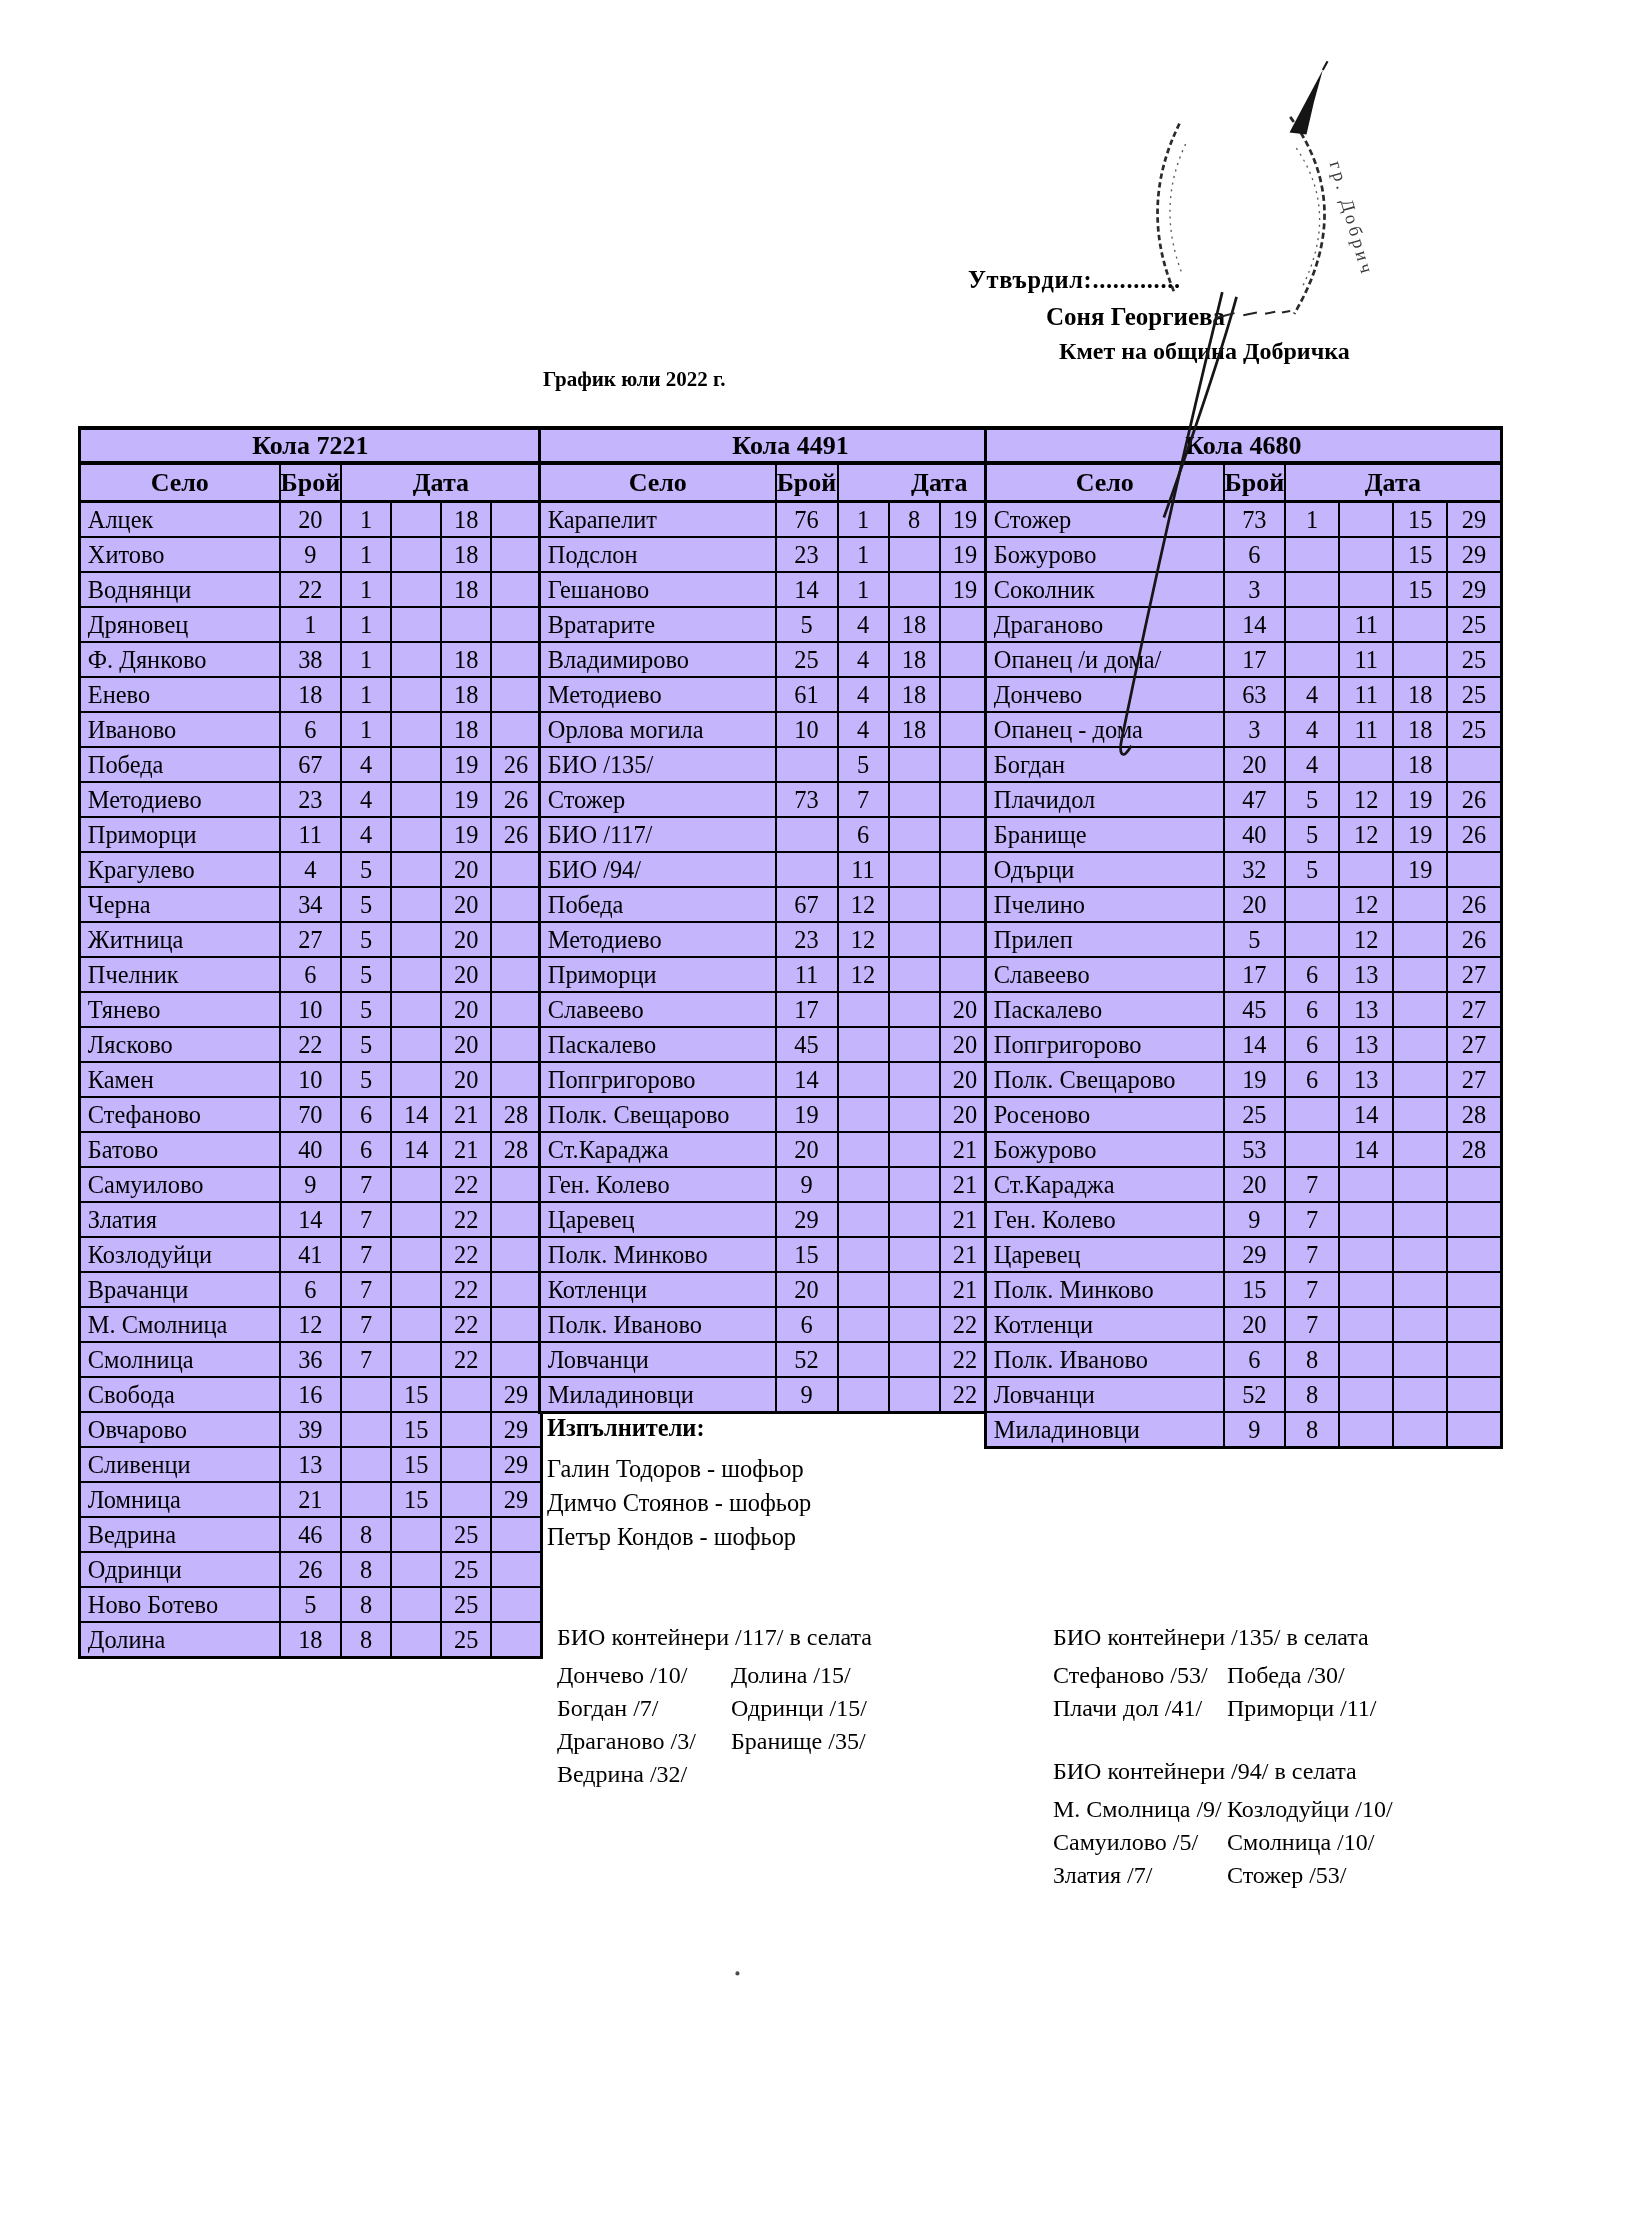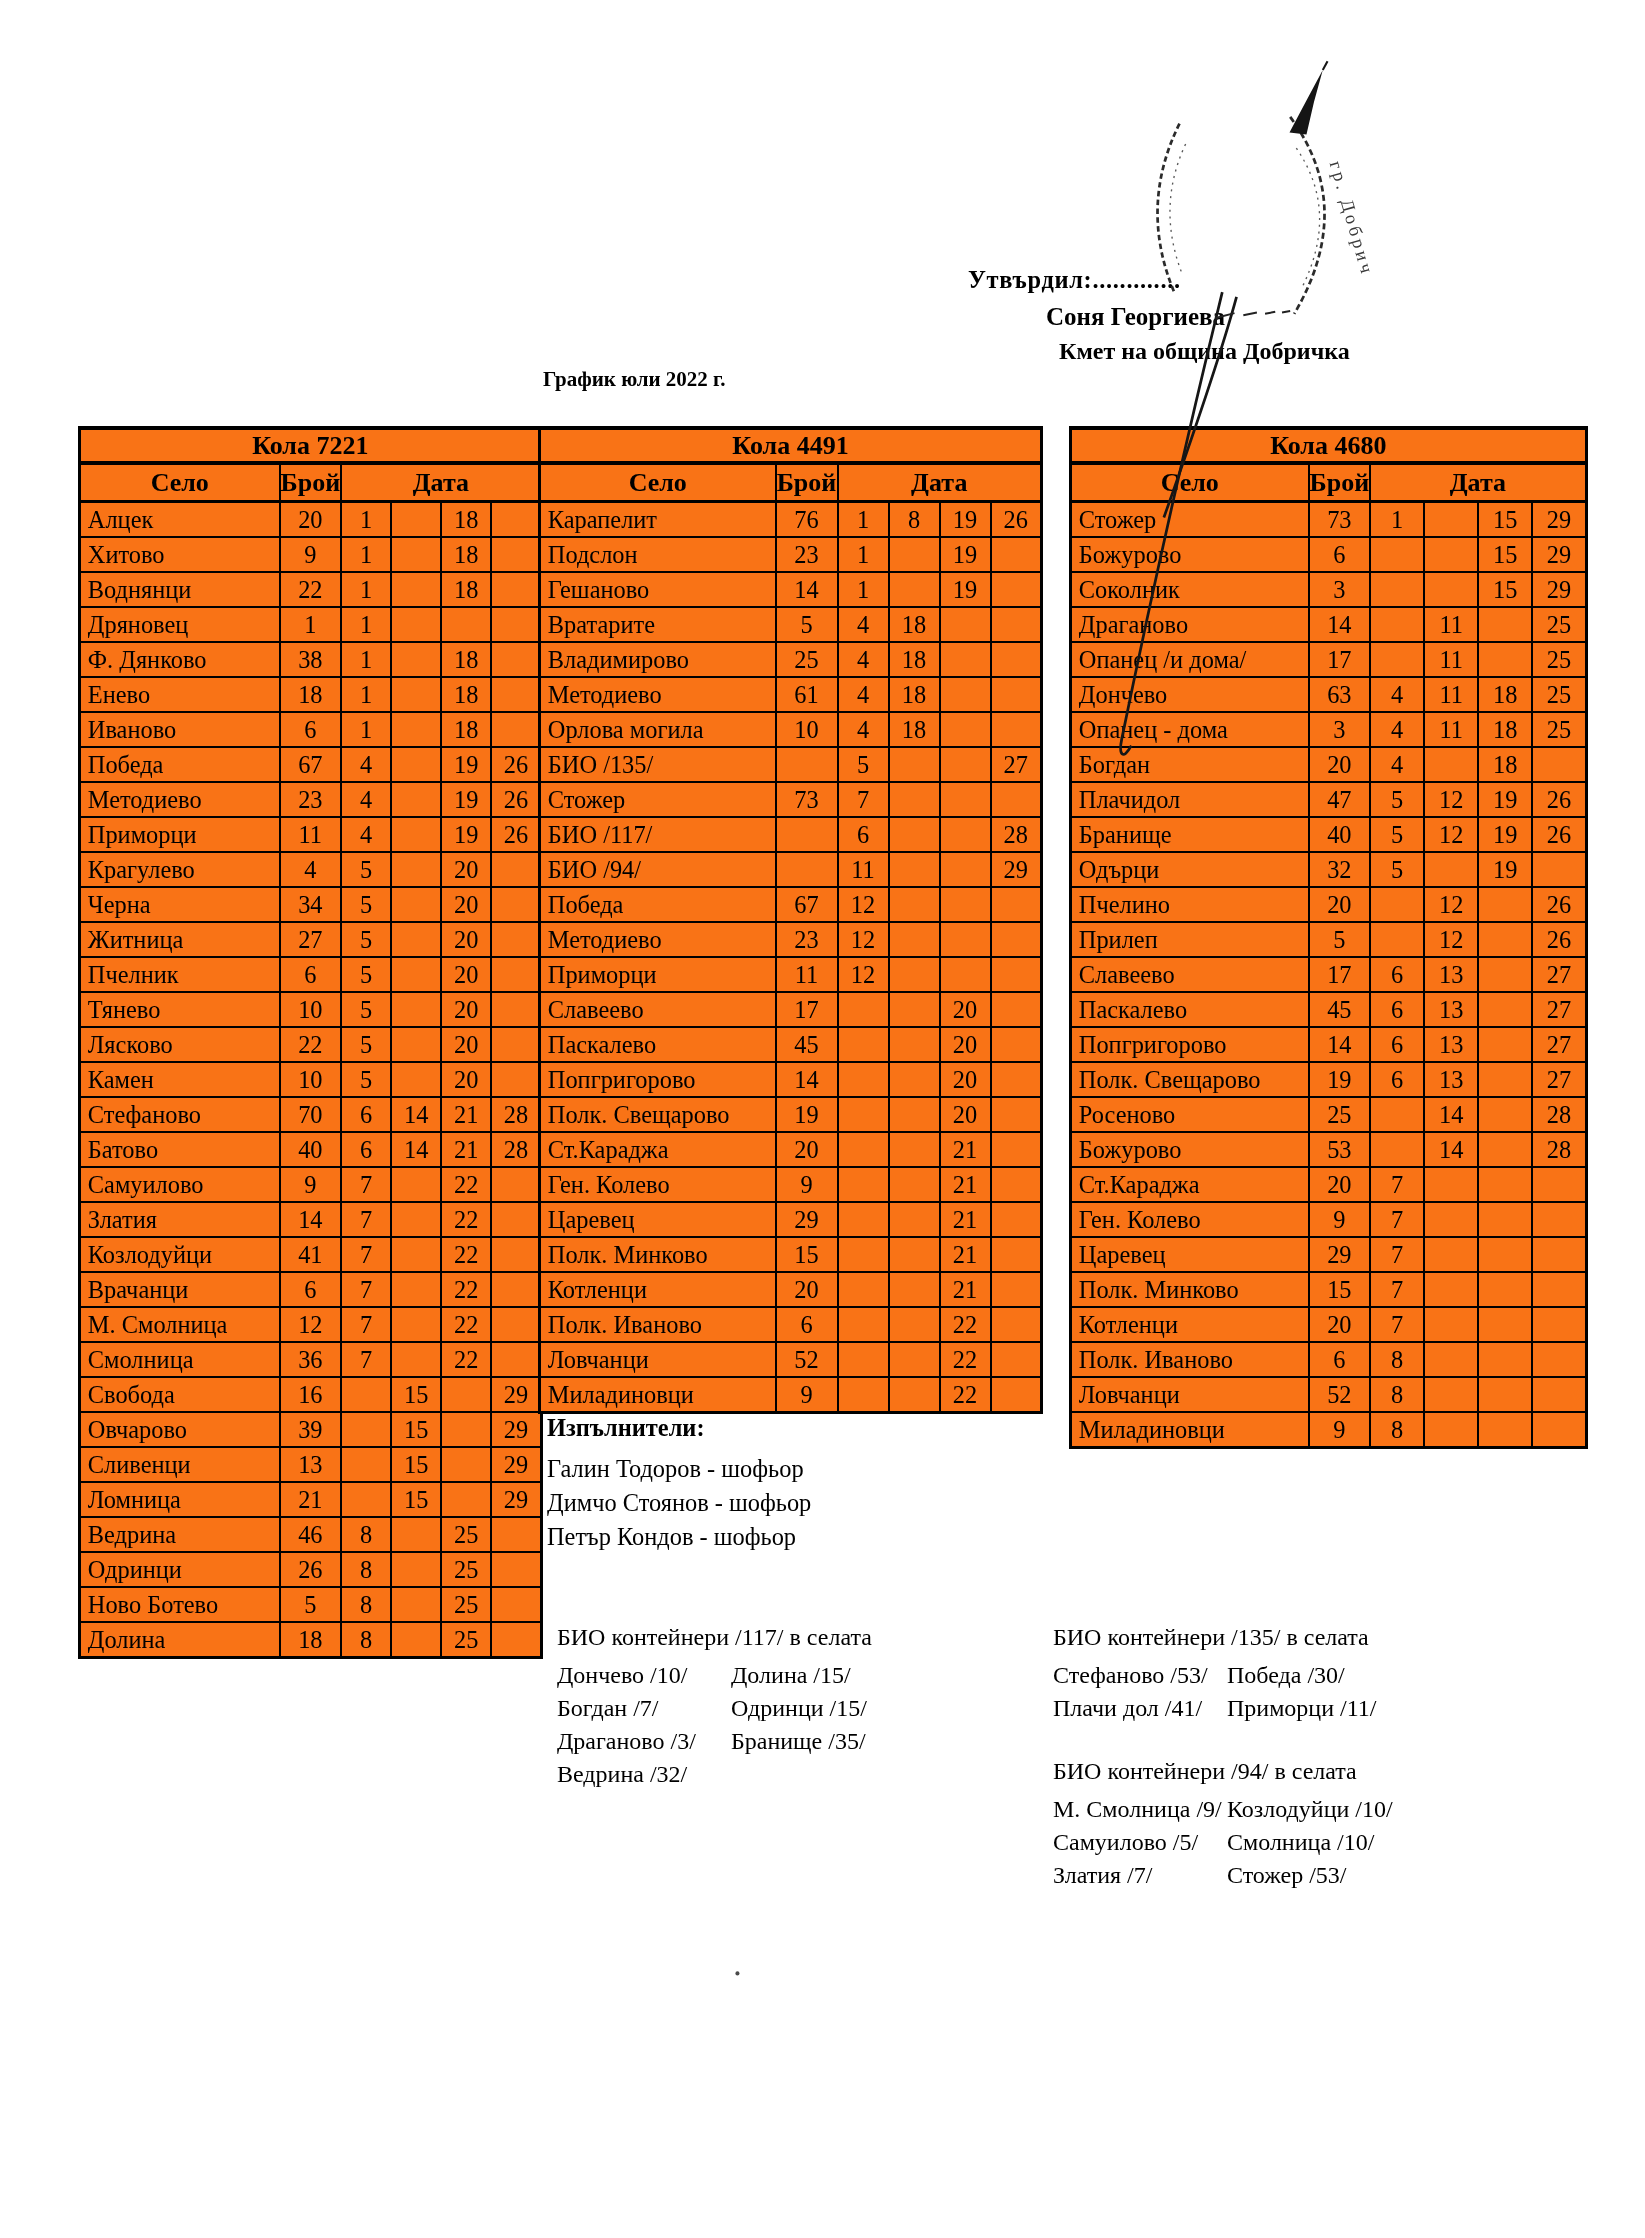--- a/index.html
+++ b/index.html
@@ -11,21 +11,21 @@
     color:#000;
     overflow:hidden;
   }
   .abs{position:absolute;white-space:nowrap;}
   .approve{left:968px;top:266px;font-size:24.4px;font-weight:600;letter-spacing:0.7px;}
   .approver{left:1046px;top:303px;font-size:25px;font-weight:600;}
   .approver-title{left:1047px;top:338px;font-size:24px;font-weight:600;margin-left:12px;}
   .doc-title{left:543px;top:367px;font-size:21px;font-weight:bold;}
 
   .t-host{position:absolute;top:426px;}
-  table.sched{border-collapse:collapse;table-layout:fixed;background:#f97316;}
+  table.sched{border-collapse:collapse;table-layout:fixed;background:#c4b5fd;}
   table.sched th, table.sched td{
     border:2px solid #000;
     font-size:24.4px;
     padding:0;
     overflow:hidden;
     white-space:nowrap;
     height:33px;
     line-height:1.05;
   }
   table.sched th.car{height:31px;font-size:26px;font-weight:bold;border-bottom:4.1px solid #000;border-top:4.1px solid #000;}
@@ -561,21 +561,21 @@
             <td class="vname">Миладиновци</td>
             <td class="num">9</td>
             <td class="num"></td>
             <td class="num"></td>
             <td class="num">22</td>
             <td class="num"></td>
           </tr>
         </tbody>
       </table>
     </div>
-  <div class="t-host" style="left:1069px">
+  <div class="t-host" style="left:984px">
       <table class="sched">
         <colgroup>
           <col style="width:238px">
           <col style="width:61px">
           <col style="width:54px">
           <col style="width:54px">
           <col style="width:54px">
           <col style="width:54px">
         </colgroup>
         <tbody>

